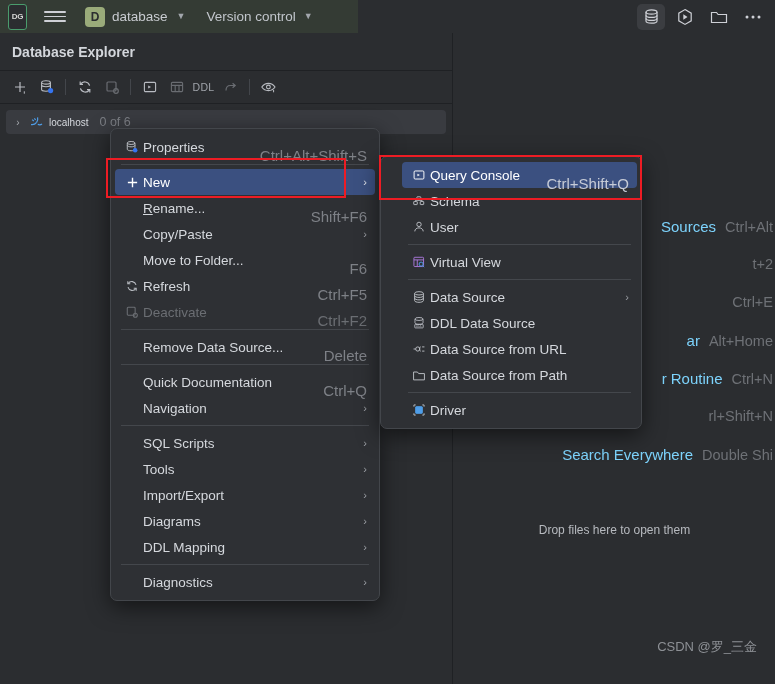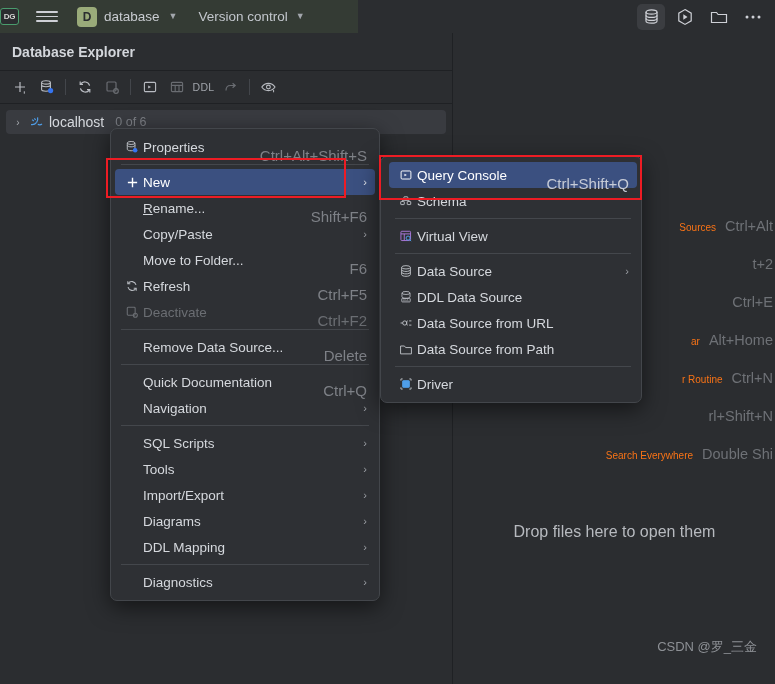--- a/index.html
+++ b/index.html
@@ -16,21 +16,21 @@
     position: absolute; left: 0; top: 0; width: 775px; height: 33px;
     background: #2b2d30;
     display: flex; align-items: center;
   }
   .titlebar-left {
     position: absolute; left: 0; top: 0; width: 358px; height: 33px;
     background: #343b34;
     display: flex; align-items: center; gap: 0px;
   }
   .dg-logo {
-    width: 19px; height: 17px; 
+    width: 19px; height: 26px; margin-left: 8px;
     border: 1.5px solid #4a9c6d; border-radius: 3px;
     background: #2b2d30;
     display: flex; align-items: center; justify-content: center;
     font-size: 8px; font-weight: bold; color: #d6d6d6; letter-spacing: -0.3px;
   }
   .hamburger {
     width: 22px; height: 22px; margin-left: 17px;
     display: flex; flex-direction: column; justify-content: center; gap: 3px;
   }
   .hamburger i { display: block; height: 1.6px; background: #ced0d6; border-radius: 1px; }
@@ -81,41 +81,41 @@
   .ddl-text { font-size: 10.5px; color: #9fa3a9; letter-spacing: 0.3px; }
 
   
   .tree { padding-top: 6px; }
   .tree-row {
     position: relative; height: 24px; margin: 0 6px;
     display: flex; align-items: center; gap: 5px;
     background: #393b40; border-radius: 4px; padding-left: 6px;
   }
   .tree-arrow { color: #a5a8ae; font-size: 10px; width: 12px; text-align: center; }
-  .tree-label { color: #d6d9de; font-size: 14px; }
+  .tree-label { color: #d6d9de; font-size: 10px; }
   .tree-sub { color: #7b7e84; font-size: 12.5px; margin-left: 6px; }
 
   
   .editor-bg {
     position: absolute; left: 452px; top: 33px; width: 323px; height: 651px;
     background: #2b2d30; border-left: 1px solid #1f2124;
   }
   .hint-list {
     position: absolute; left: -150px; top: 185px; width: 470px;
     display: flex; flex-direction: column;
   }
   .hint-row {
     height: 38px; display: flex; align-items: baseline; justify-content: flex-end;
     gap: 9px; padding-right: 0px;
   }
-  .hint-action { color: #f97316; font-size: 10px; }
+  .hint-action { color: #7dd3fc; font-size: 15px; }
   .hint-key { color: #6e7176; font-size: 14.5px; text-align: right; }
   .drop-hint {
     position: absolute; left: 0px; top: 490px; width: 323px;
-    text-align: center; color: #b7babf; font-size: 16px;
+    text-align: center; color: #b7babf; font-size: 12px;
   }
   .watermark {
     position: absolute; right: 18px; bottom: 28px;
     color: #8d9095; font-size: 13px;
   }
 
   
   .ctx-menu {
     position: absolute; left: 110px; top: 128px; width: 270px;
     background: #2e3034; border: 1px solid #43464b; border-radius: 7px;
@@ -136,21 +136,21 @@
   .mi.sel .mi-label { color: #ffffff; text-align: right; }
   .mi.sel .mi-key { color: #c6cbd6; }
   .mi.sel .mi-arrow { color: #dfe2e8; }
   .mi .u { text-decoration: underline; }
   .mi-sep { height: 1px; background: #44474c; margin: 4px 10px; }
 
   
   .sub-menu {
     position: absolute; left: 380px; top: 156px; width: 262px;
     background: #2e3034; border: 1px solid #43464b; border-radius: 7px;
-    padding: 5px 0 5px 4px;
+    padding: 5px 0 5px 17px;
     box-shadow: 0 6px 22px rgba(0,0,0,0.55);
   }
 
   
   .redbox {
     position: absolute; border: 2.5px solid #ed1c24; pointer-events: none;
   }
   #red-new    { left: 106px; top: 158px; width: 240px; height: 40px; }
   #red-query  { left: 379px; top: 155px; width: 263px; height: 45px; }
 
@@ -475,20 +475,29 @@
         <svg width="14" height="14" viewBox="0 0 16 16" fill="none" stroke="#b9bcc2" stroke-width="1.1">
           <rect x="2" y="8.5" width="4" height="3.6" rx=".5"></rect>
           <rect x="9.4" y="8.5" width="4" height="3.6" rx=".5"></rect>
           <rect x="5.6" y="3.2" width="4.4" height="3" rx=".5"></rect>
           <path d="M4 8.5V7.2h7.4v1.3M7.8 6.2v1"></path>
         </svg>
       </span>
       <span class="mi-label">Schema</span>
     </div>
 
+    <div class="mi">
+      <span class="mi-icon">
+        <svg width="14" height="14" viewBox="0 0 16 16" fill="none" stroke="#b9bcc2" stroke-width="1.1">
+          <circle cx="8" cy="5" r="2.5"></circle>
+          <path d="M3.2 13c0-2.6 2.2-4 4.8-4s4.8 1.4 4.8 4"></path>
+        </svg>
+      </span>
+      <span class="mi-label">User</span>
+    </div>
 
 
     <div class="mi-sep"></div>
 
     <div class="mi">
       <span class="mi-icon">
         <svg width="14" height="14" viewBox="0 0 16 16" fill="none" stroke="#a978d8" stroke-width="1.1">
           <rect x="2.2" y="2.6" width="11" height="10.6" rx="1"></rect>
           <path d="M2.2 5.6h11M6 5.6v7.6"></path>
           <circle cx="10.4" cy="10.4" r="2.3" stroke="#4f9ee8"></circle>

